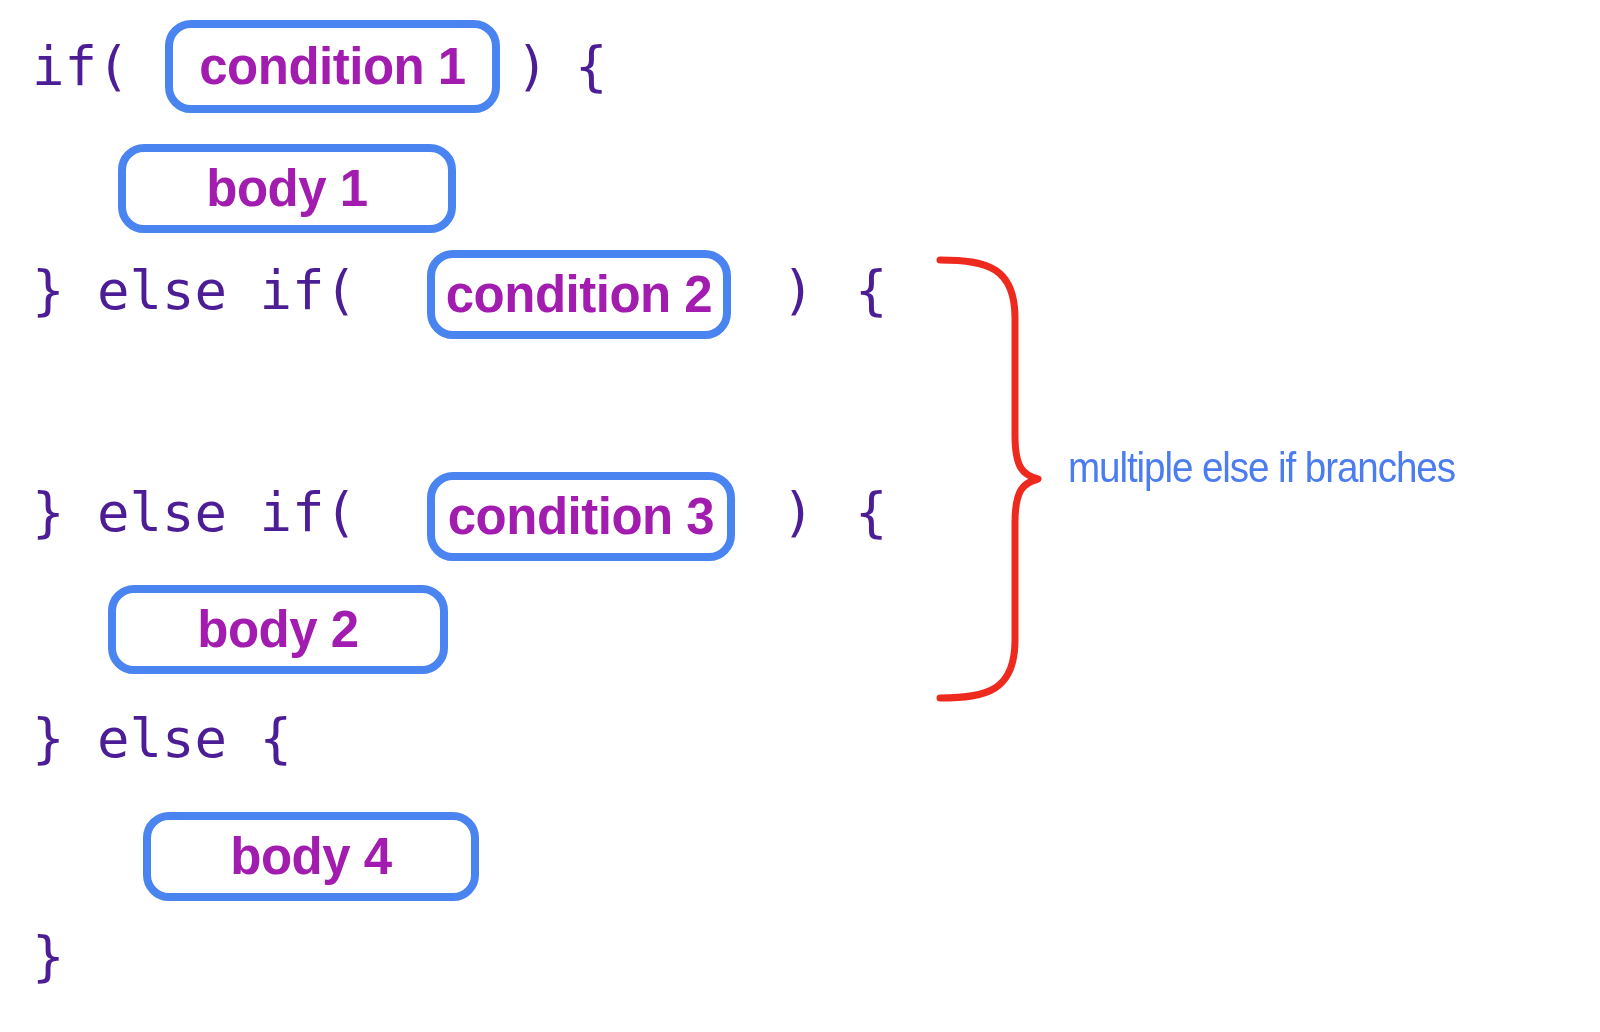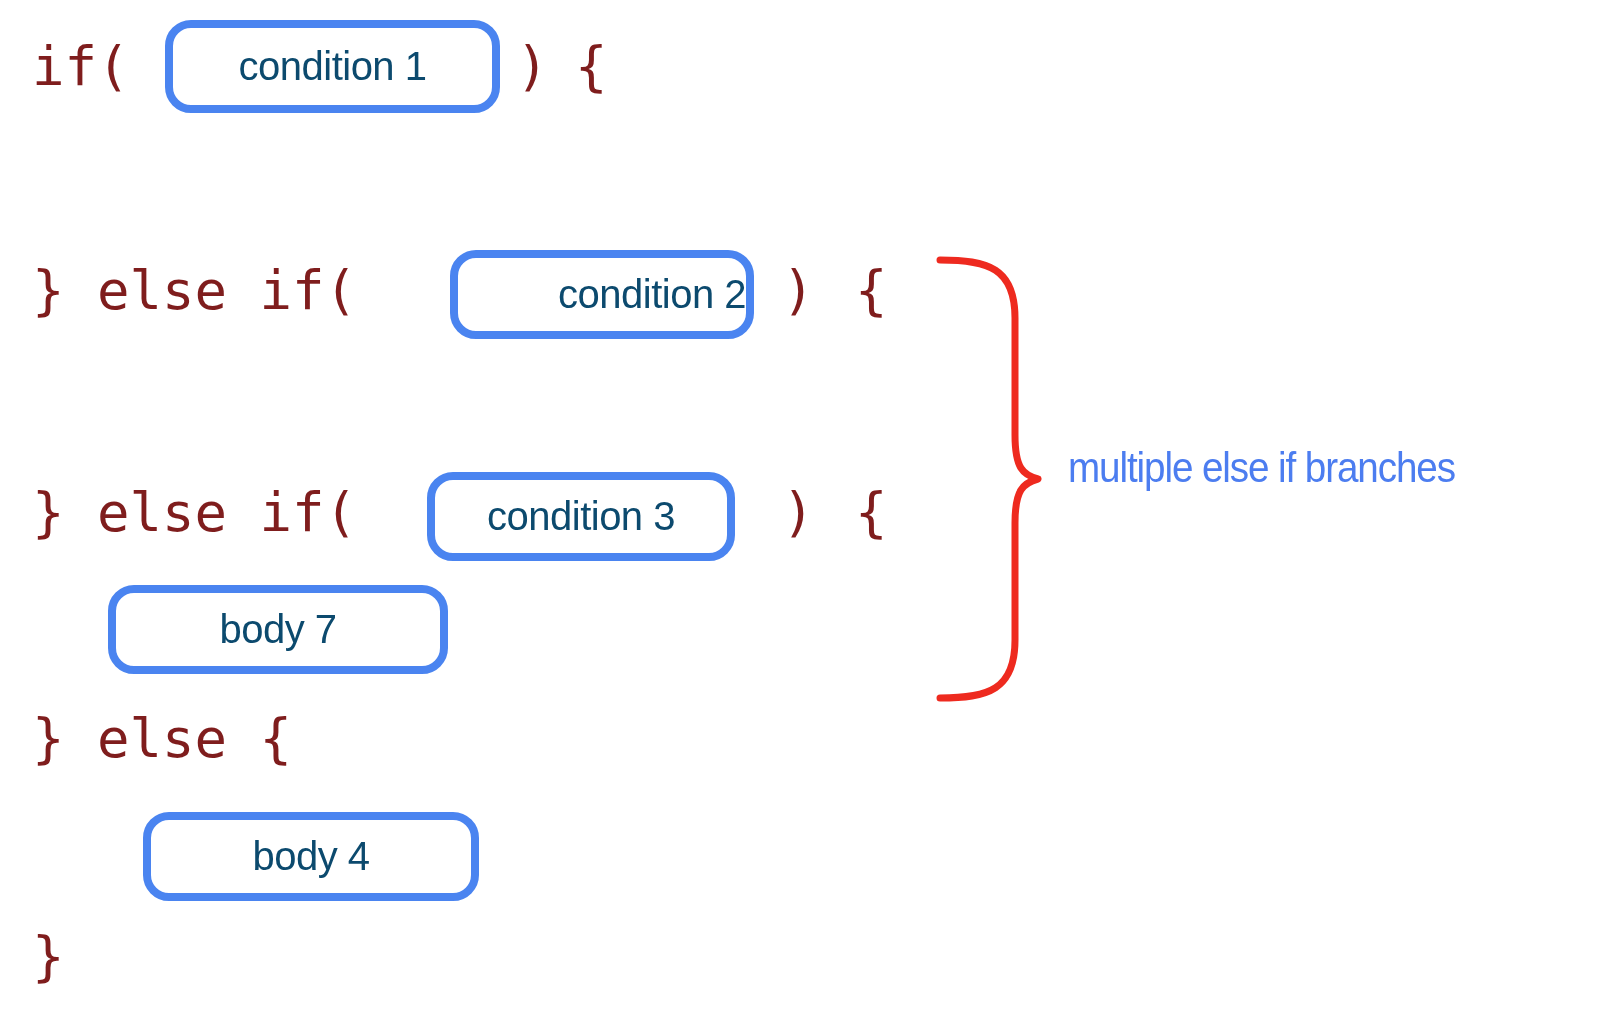--- a/index.html
+++ b/index.html
@@ -15,42 +15,42 @@
     overflow: hidden;
     font-family: "Liberation Sans", sans-serif;
   }
 
   
   .code {
     position: absolute;
     font-family: "DejaVu Sans Mono", "Liberation Mono", monospace;
     font-size: 54px;
     line-height: 54px;
-    color: #7f1d1d;
+    color: #4c1d95;
     white-space: pre;
     letter-spacing: 0px;
     font-weight: 400;
   }
 
   
   .rbox {
     position: absolute;
     box-sizing: border-box;
     background: #ffffff;
     border: 8px solid #4a84f0;
     border-radius: 26px;
     display: flex;
     align-items: center;
     justify-content: center;
   }
   .rbox .rbox-label {
     font-family: "Liberation Sans", sans-serif;
-    font-size: 40px;
-    font-weight: 400;
-    color: #0c4a6e;
+    font-size: 51px;
+    font-weight: 700;
+    color: #a21caf;
     letter-spacing: -0.5px;
     white-space: nowrap;
   }
 
   
   #brace-svg {
     position: absolute;
     left: 920px;
     top: 240px;
     width: 130px;
@@ -81,44 +81,47 @@
   <div class="code" style="left:32px; top:40px;">if(</div>
 
   <div class="rbox" style="left:165px; top:20px; width:335px; height:93px;">
     <span class="rbox-label">condition 1</span>
   </div>
 
   <div class="code" style="left:516px; top:40px;">)</div>
 
   <div class="code" style="left:575px; top:40px;">{</div>
 
+  <div class="rbox" style="left:118px; top:144px; width:338px; height:89px;">
+    <span class="rbox-label">body 1</span>
+  </div>
 
   <div class="code" style="left:32px; top:264px;">} else if(</div>
 
-  <div class="rbox" style="left:450px; top:250px; width:304px; height:89px;justify-content:flex-end;">
+  <div class="rbox" style="left:427px; top:250px; width:304px; height:89px;">
     <span class="rbox-label">condition 2</span>
   </div>
 
   <div class="code" style="left:782px; top:264px;">)</div>
 
   <div class="code" style="left:855px; top:264px;">{</div>
 
 
   <div class="code" style="left:32px; top:486px;">} else if(</div>
 
   <div class="rbox" style="left:427px; top:472px; width:308px; height:89px;">
     <span class="rbox-label">condition 3</span>
   </div>
 
   <div class="code" style="left:782px; top:486px;">)</div>
 
   <div class="code" style="left:855px; top:486px;">{</div>
 
   <div class="rbox" style="left:108px; top:585px; width:340px; height:89px;">
-    <span class="rbox-label">body 7</span>
+    <span class="rbox-label">body 2</span>
   </div>
 
   <div class="code" style="left:32px; top:712px;">} else {</div>
 
   <div class="rbox" style="left:108px; top:812px; width:336px; height:89px;margin-left:35px;">
     <span class="rbox-label">body 4</span>
   </div>
 
   <div class="code" style="left:32px; top:930px;">}</div>
 

